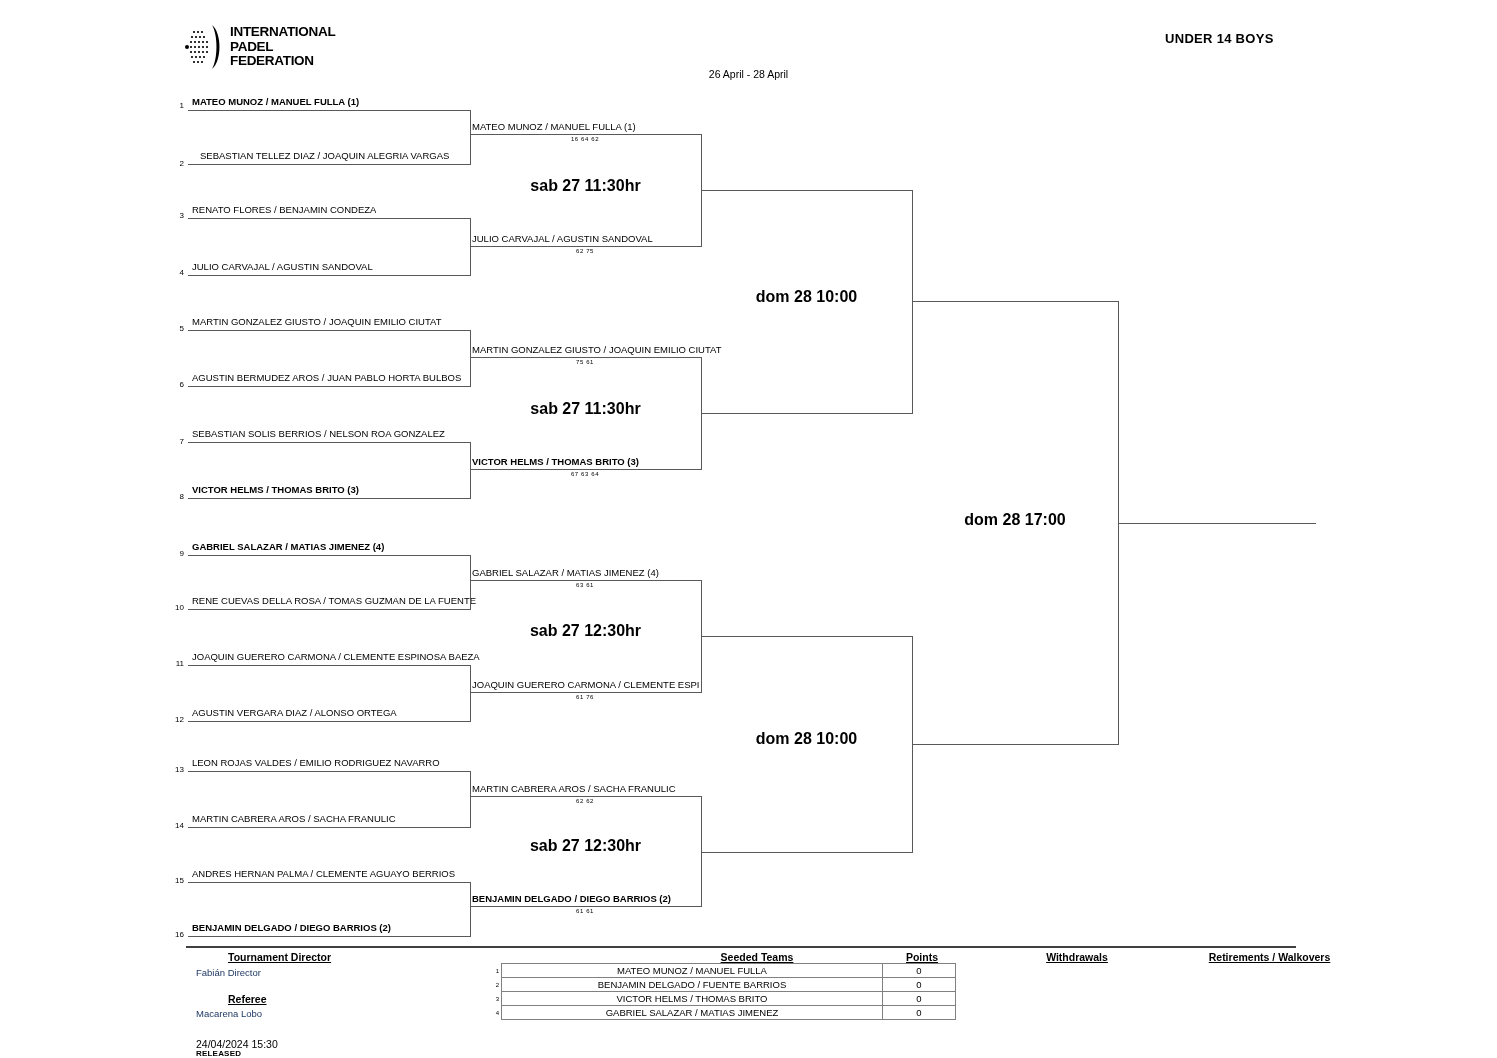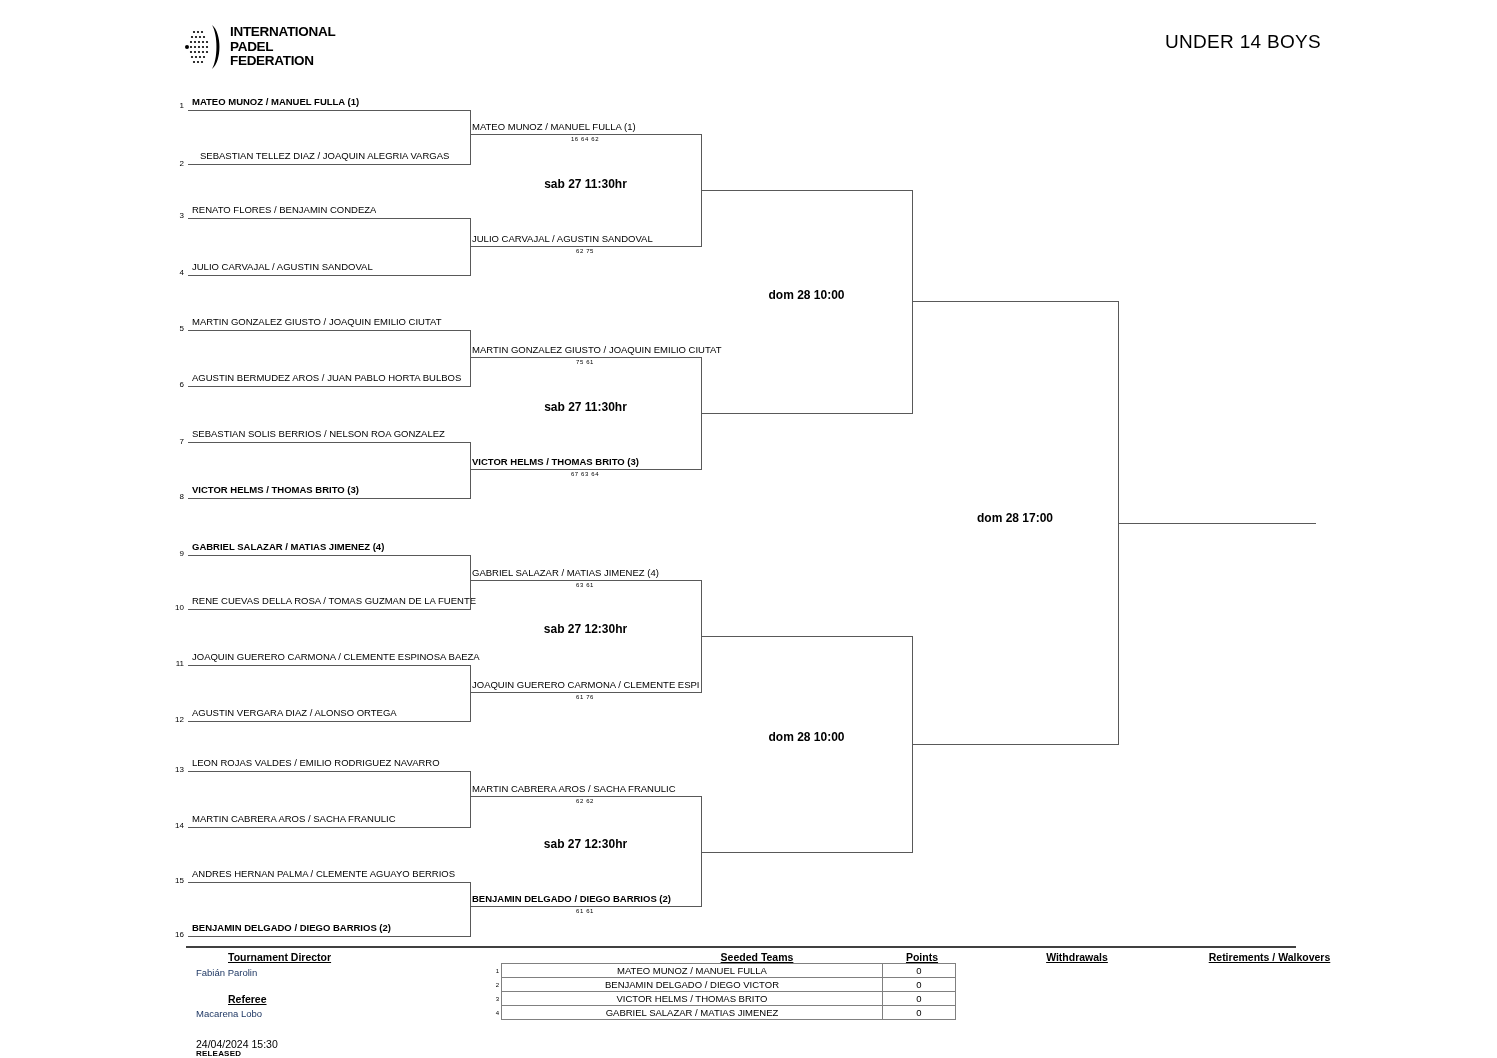--- a/index.html
+++ b/index.html
@@ -67,22 +67,22 @@
     left: 0;
     top: 68px;
     width: 1497px;
     text-align: center;
     font-size: 10.5px;
   }
   .category {
     position: absolute;
     left: 1165px;
     top: 31px;
-    font-size: 19px;
-    font-weight: normal;
+    font-size: 13px;
+    font-weight: bold;
     letter-spacing: 0.3px;
   }
 
   
   .hline {
     position: absolute;
     height: 0;
     border-top: 1.3px solid #595959;
   }
   .vline {
@@ -108,21 +108,21 @@
   }
   .score {
     position: absolute;
     font-size: 6px;
     text-align: center;
     color: #000;
     letter-spacing: 0.6px;
   }
   .match-time {
     position: absolute;
-    font-size: 12px;
+    font-size: 16px;
     font-weight: bold;
     text-align: center;
     color: #000;
   }
 
   
   .footer-rule {
     position: absolute;
     left: 186px;
     top: 946px;
@@ -230,20 +230,21 @@
         </g>
       </g>
     </svg>
     <div class="logo-text">
       <div>INTERNATIONAL</div>
       <div>PADEL</div>
       <div>FEDERATION</div>
     </div>
   </div>
 
+  <div class="title-sub2">26 April - 28 April</div>
   <div class="category">UNDER 14 BOYS</div>
 
   <div class="seed-num" style="left:170px; top:101px; width:14px;">1</div>
   <div class="player bold" style="left:192px; top:96px;">MATEO MUNOZ / MANUEL FULLA (1)</div>
   <div class="hline" style="left:188px; top:110px; width:282px;"></div>
 
   <div class="seed-num" style="left:170px; top:159px; width:14px;">2</div>
   <div class="player" style="left:200px; top:150px;">SEBASTIAN TELLEZ DIAZ / JOAQUIN ALEGRIA VARGAS</div>
   <div class="hline" style="left:188px; top:164px; width:282px;"></div>
 
@@ -368,41 +369,41 @@
   <div class="hline" style="left:912px; top:301px; width:206px;"></div>
   <div class="hline" style="left:912px; top:744px; width:206px;"></div>
   <div class="vline" style="left:1118px; top:301px; height:444px;"></div>
   <div class="match-time" style="left:912px; top:511px; width:206px;">dom 28 17:00</div>
 
   <div class="hline" style="left:1118px; top:523px; width:198px;"></div>
 
   <div class="footer-rule"></div>
 
   <div class="foot-h" style="left:196px; top:951px;">Tournament Director</div>
-  <div class="foot-v" style="left:196px; top:967px;">Fabián Parolin</div>
+  <div class="foot-v" style="left:196px; top:967px;">Fabián Director</div>
   <div class="foot-h" style="left:196px; top:993px;">Referee</div>
   <div class="foot-v" style="left:196px; top:1008px;">Macarena Lobo</div>
   <div class="foot-released-label" style="left:196px; top:1027px;">RELEASED</div>
   <div class="foot-released-val" style="left:196px; top:1038px;">24/04/2024 15:30</div>
 
   <div class="foot-h" style="left:625px; top:951px; width:200px; text-align:center;">Seeded Teams</div>
   <div class="foot-h" style="left:854px; top:951px; width:72px; text-align:center;">Points</div>
   <div class="foot-h" style="left:975px; top:951px; width:140px; text-align:center;">Withdrawals</div>
   <div class="foot-h" style="left:1140px; top:951px; width:195px; text-align:center;">Retirements / Walkovers</div>
 
   <table class="seed-table">
     <tbody>
       <tr>
         <td class="idx">1</td>
         <td class="team">MATEO MUNOZ / MANUEL FULLA</td>
         <td class="pts">0</td>
       </tr>
       <tr>
         <td class="idx">2</td>
-        <td class="team">BENJAMIN DELGADO / DIEGO VICTOR</td>
+        <td class="team">BENJAMIN DELGADO / FUENTE BARRIOS</td>
         <td class="pts">0</td>
       </tr>
       <tr>
         <td class="idx">3</td>
         <td class="team">VICTOR HELMS / THOMAS BRITO</td>
         <td class="pts">0</td>
       </tr>
       <tr>
         <td class="idx">4</td>
         <td class="team">GABRIEL SALAZAR / MATIAS JIMENEZ</td>

